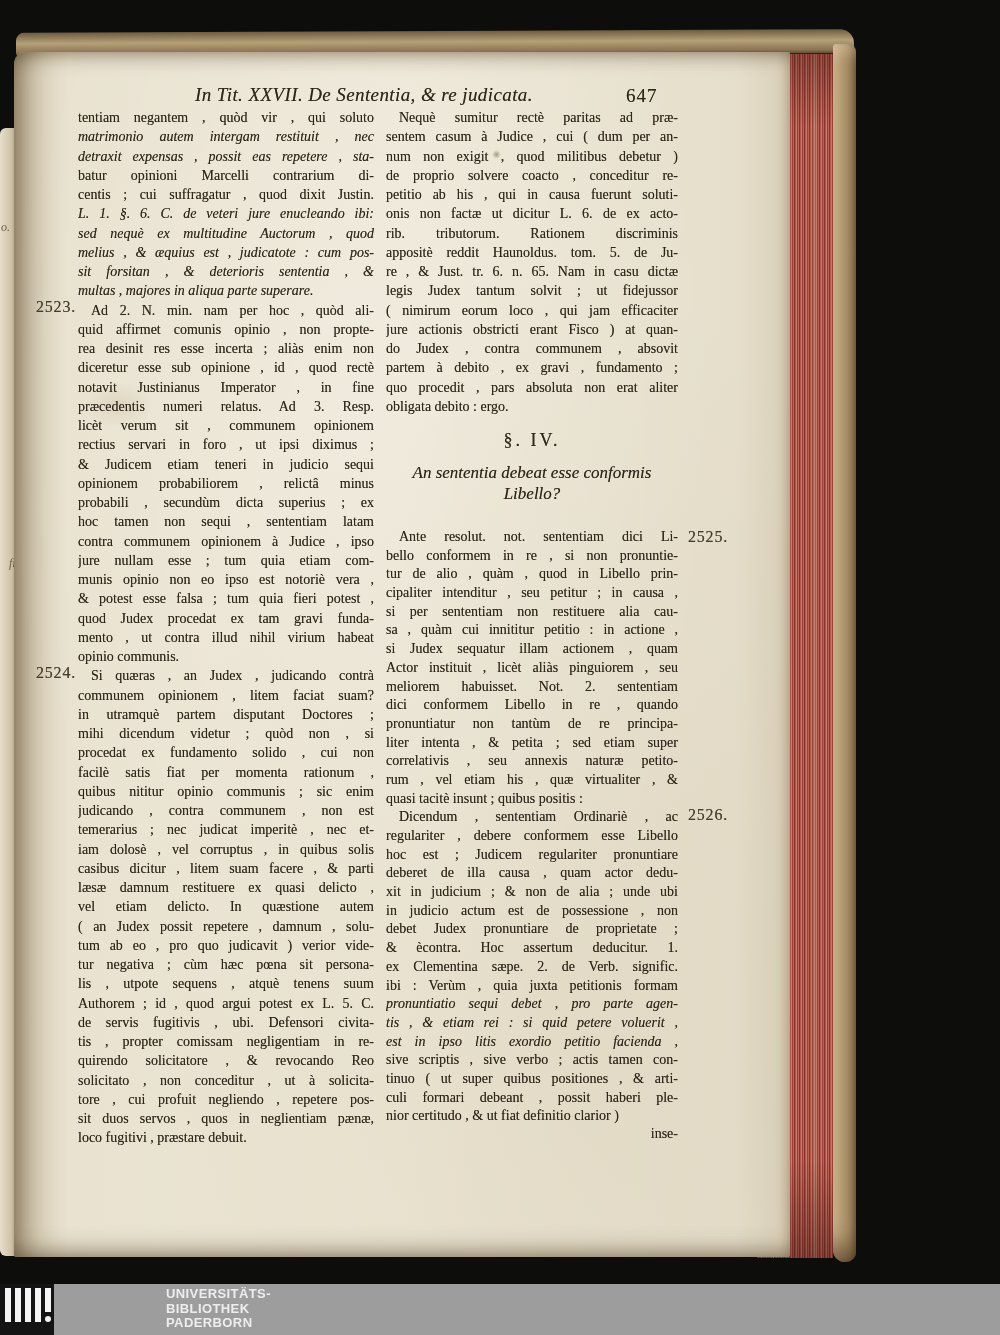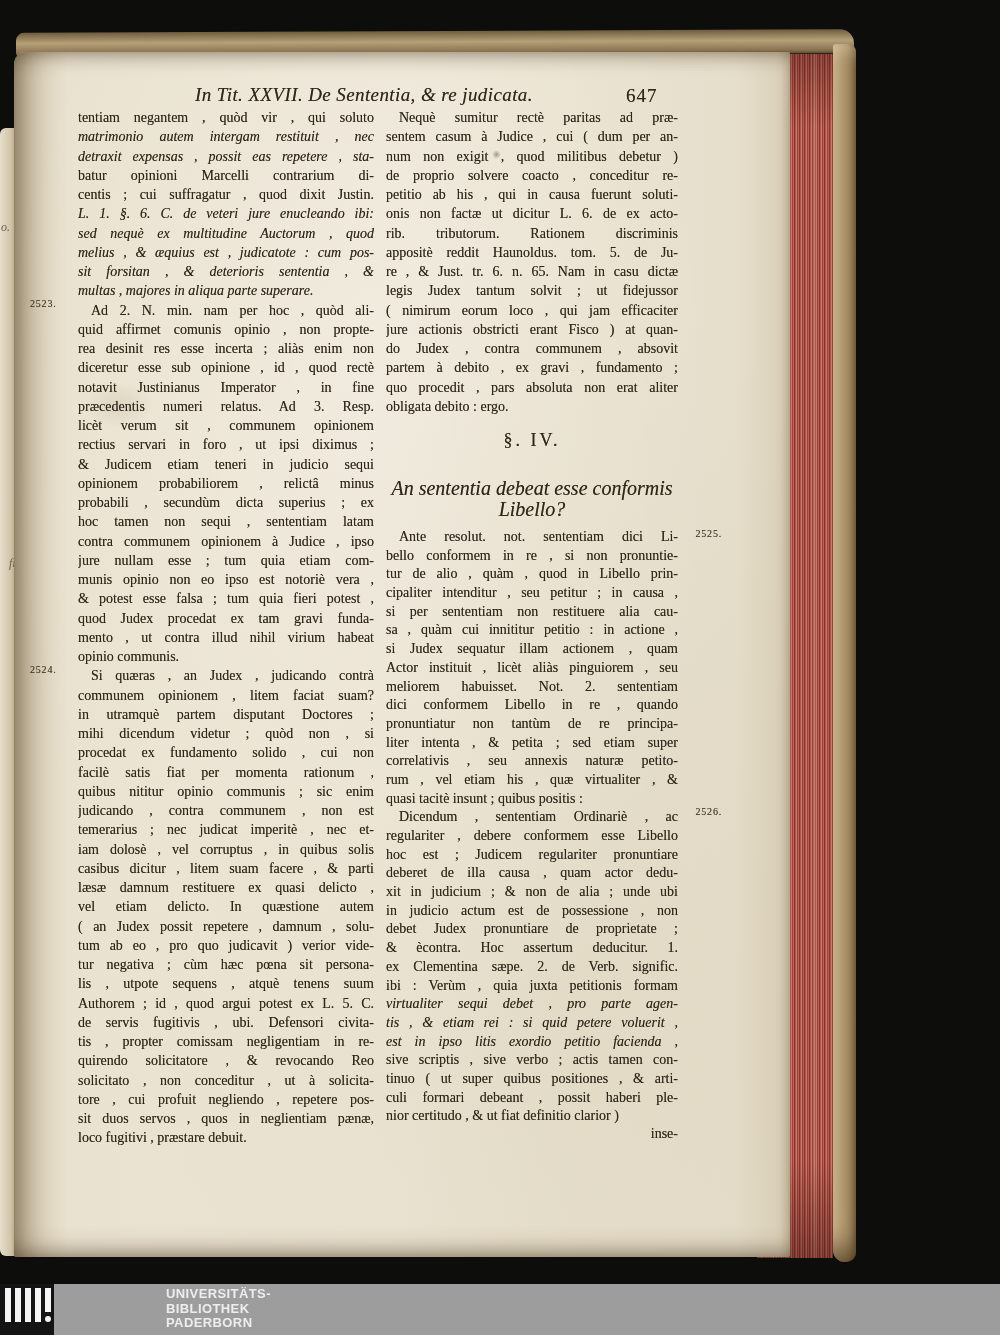--- a/index.html
+++ b/index.html
@@ -76,29 +76,29 @@
   .part2 .tline{height:18.7px;line-height:18.7px;}
   .tline.end{text-align-last:left;}
   .tline.ind{text-indent:13px;}
   .tline.it{font-style:italic;}
   .section-head{
     position:absolute;left:372px;top:378px;width:292px;height:24px;
     text-align:center;font-size:18px;letter-spacing:3px;color:#2e2619;
   }
   .section-sub{
     position:absolute;left:372px;top:410px;width:292px;
-    text-align:center;font-style:italic;font-size:20px;line-height:21px;color:#2e2619;margin-top:16px;
+    text-align:center;font-style:italic;font-size:17px;line-height:21px;color:#2e2619;
   }
   .part2{position:absolute;left:372px;top:476px;width:292px;}
   .catchword{
     position:absolute;left:372px;top:1074px;width:292px;
     text-align:right;font-size:14px;color:#2e2619;
   }
   .mnote{
-    position:absolute;font-size:10px;color:#473d2e;letter-spacing:.8px;
+    position:absolute;font-size:16px;color:#473d2e;letter-spacing:.8px;margin-left:6px;
   }
   .mnote.ml{left:16px;width:46px;text-align:left;}
   .mnote.mr{left:656px;width:52px;text-align:right;}
   
   .gray-band{position:absolute;left:0;top:1284px;width:1000px;height:51px;background:#9d9d9d;}
   .logo-box{position:absolute;left:0;top:1284px;width:54px;height:51px;background:#141414;}
   .logo-bar{position:absolute;top:4px;width:6px;height:34px;background:#f5f5f5;}
   .logo-bar.b1{left:5px;}.logo-bar.b2{left:15px;}.logo-bar.b3{left:25px;}.logo-bar.b4{left:35px;}
   .logo-bar.b5{left:45px;height:24px;}
   .logo-dot{position:absolute;left:45px;top:32px;width:6px;height:6px;border-radius:50%;background:#f5f5f5;}
@@ -227,21 +227,21 @@
       <div class="tline ind">Dicendum , sententiam Ordinariè , ac</div>
       <div class="tline">regulariter , debere conformem esse Libello</div>
       <div class="tline">hoc est ; Judicem regulariter pronuntiare</div>
       <div class="tline">deberet de illa causa , quam actor dedu-</div>
       <div class="tline">xit in judicium ; &amp; non de alia ; unde ubi</div>
       <div class="tline">in judicio actum est de possessione , non</div>
       <div class="tline">debet Judex pronuntiare de proprietate ;</div>
       <div class="tline">&amp; ècontra.   Hoc assertum deducitur. 1.</div>
       <div class="tline">ex Clementina sæpe. 2. de Verb. signific.</div>
       <div class="tline">ibi : Verùm , quia juxta petitionis formam</div>
-      <div class="tline it">virtualiter sequi debet , pro parte agen-</div>
+      <div class="tline it">pronuntiatio sequi debet , pro parte agen-</div>
       <div class="tline it">tis , &amp; etiam rei : si quid petere voluerit ,</div>
       <div class="tline it">est in ipso litis exordio petitio facienda ,</div>
       <div class="tline">sive scriptis , sive verbo ; actis tamen con-</div>
       <div class="tline">tinuo ( ut super quibus positiones , &amp; arti-</div>
       <div class="tline">culi formari debeant , possit haberi ple-</div>
       <div class="tline end">nior certitudo , &amp; ut fiat definitio clarior )</div>
     </div>
 
   <div class="catchword">inse-</div>
 

